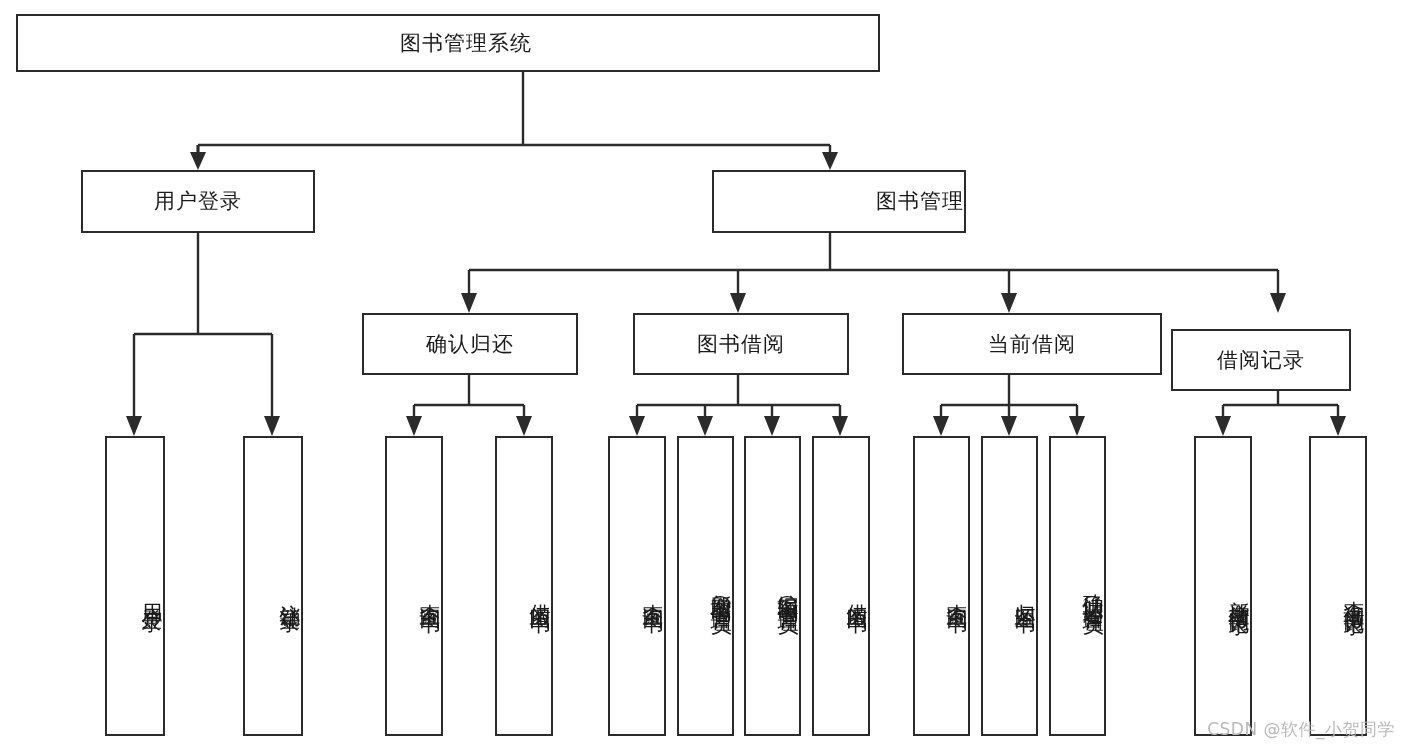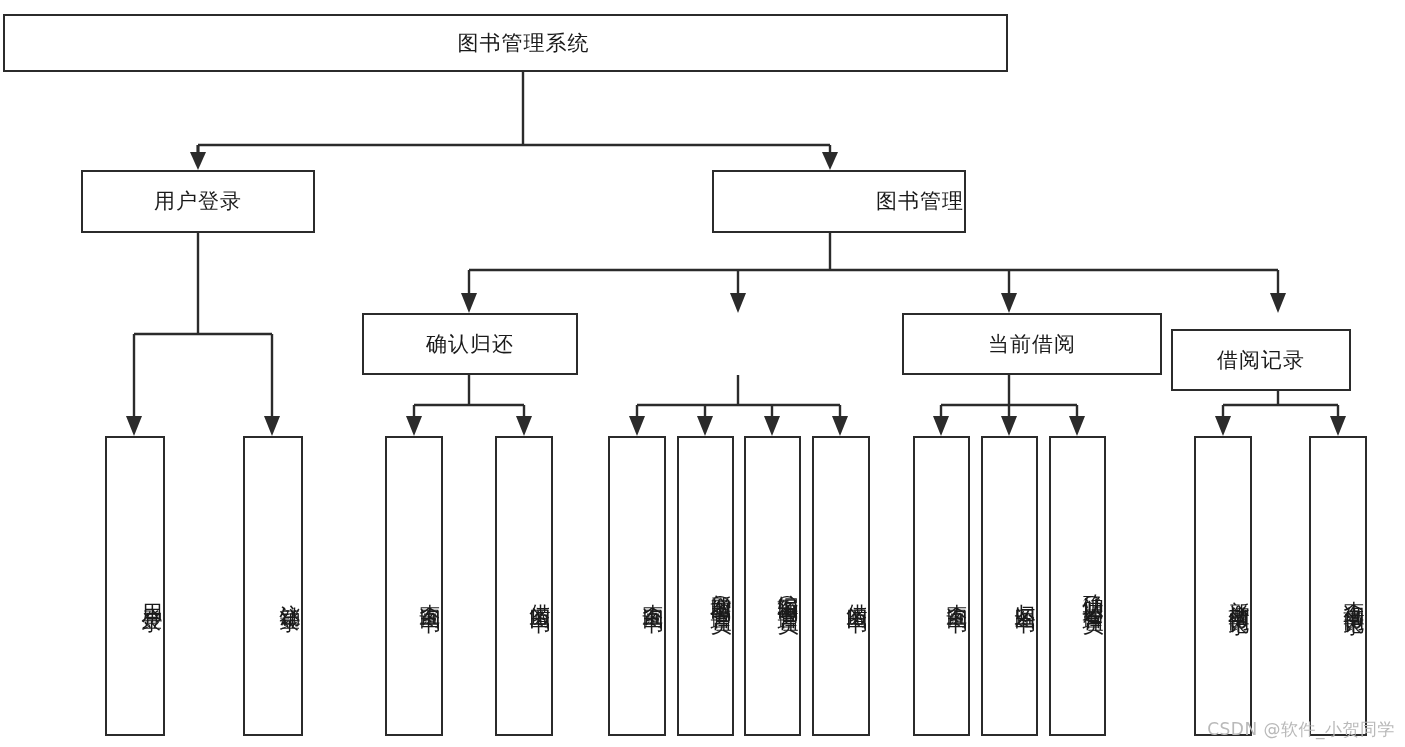--- a/index.html
+++ b/index.html
@@ -128,36 +128,39 @@
     <polygon points="1069,416 1085,416 1077,436"></polygon>
 
     <line x1="1278" y1="375" x2="1278" y2="405"></line>
     <line x1="1223" y1="405" x2="1338" y2="405"></line>
     <line x1="1223" y1="405" x2="1223" y2="418"></line>
     <polygon points="1215,416 1231,416 1223,436"></polygon>
     <line x1="1338" y1="405" x2="1338" y2="418"></line>
     <polygon points="1330,416 1346,416 1338,436"></polygon>
   </svg>
 
-  <div class="node horiz" style="left:3px;top:14px;width:1005px;height:58px;padding-left:36px;">
+  <div class="node horiz" style="left:16px;top:14px;width:864px;height:58px;padding-left:36px;">
     <span class="lbl">图书管理系统</span>
   </div>
 
   <div class="node horiz" style="left:81px;top:170px;width:234px;height:63px;">
     <span class="lbl">用户登录</span>
   </div>
 
   <div class="node horiz" style="left:712px;top:170px;width:254px;height:63px;justify-content:flex-end;">
     <span class="lbl">图书管理</span>
   </div>
 
   <div class="node horiz" style="left:362px;top:313px;width:216px;height:62px;">
     <span class="lbl">确认归还</span>
   </div>
 
+  <div class="node horiz" style="left:633px;top:313px;width:216px;height:62px;">
+    <span class="lbl">图书借阅</span>
+  </div>
 
   <div class="node horiz" style="left:902px;top:313px;width:260px;height:62px;">
     <span class="lbl">当前借阅</span>
   </div>
 
   <div class="node horiz" style="left:1171px;top:329px;width:180px;height:62px;">
     <span class="lbl">借阅记录</span>
   </div>
 
   <div class="node vert" style="left:105px;top:436px;width:60px;height:300px;">

